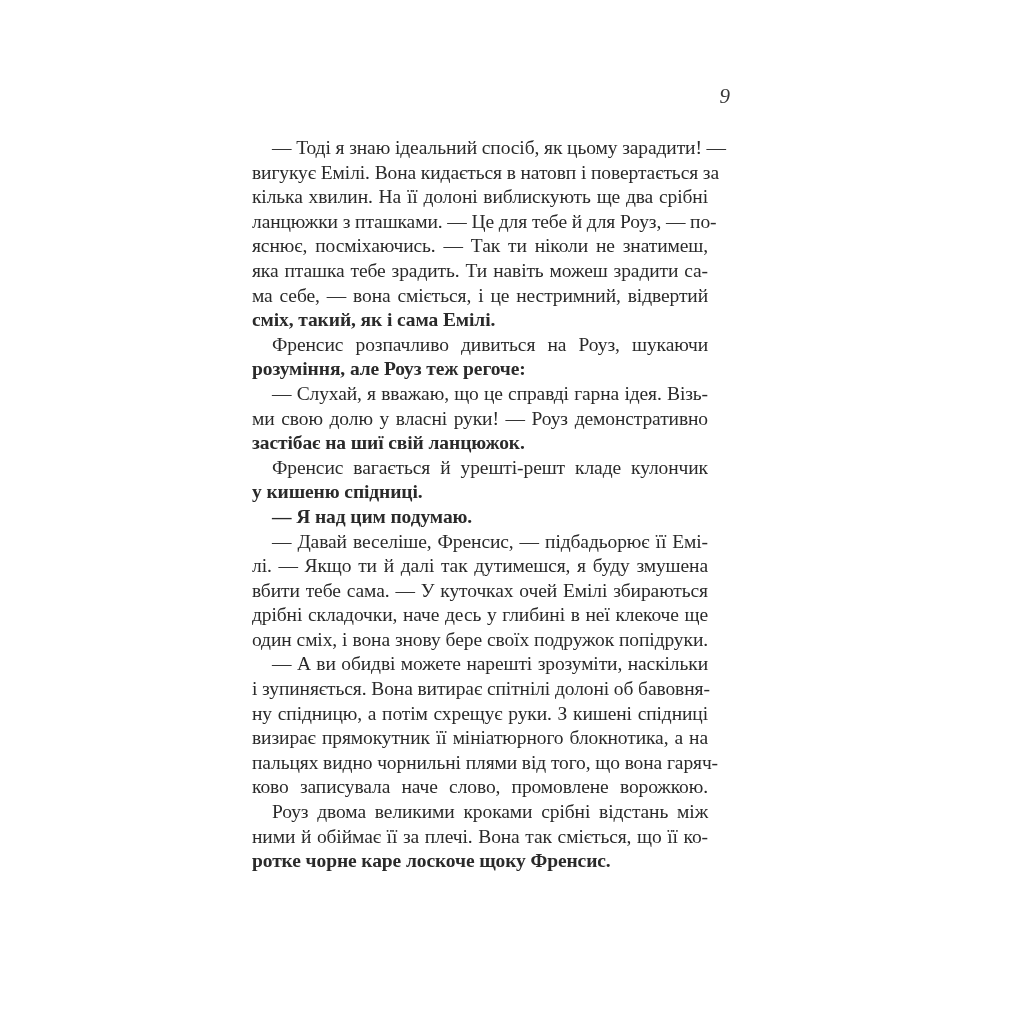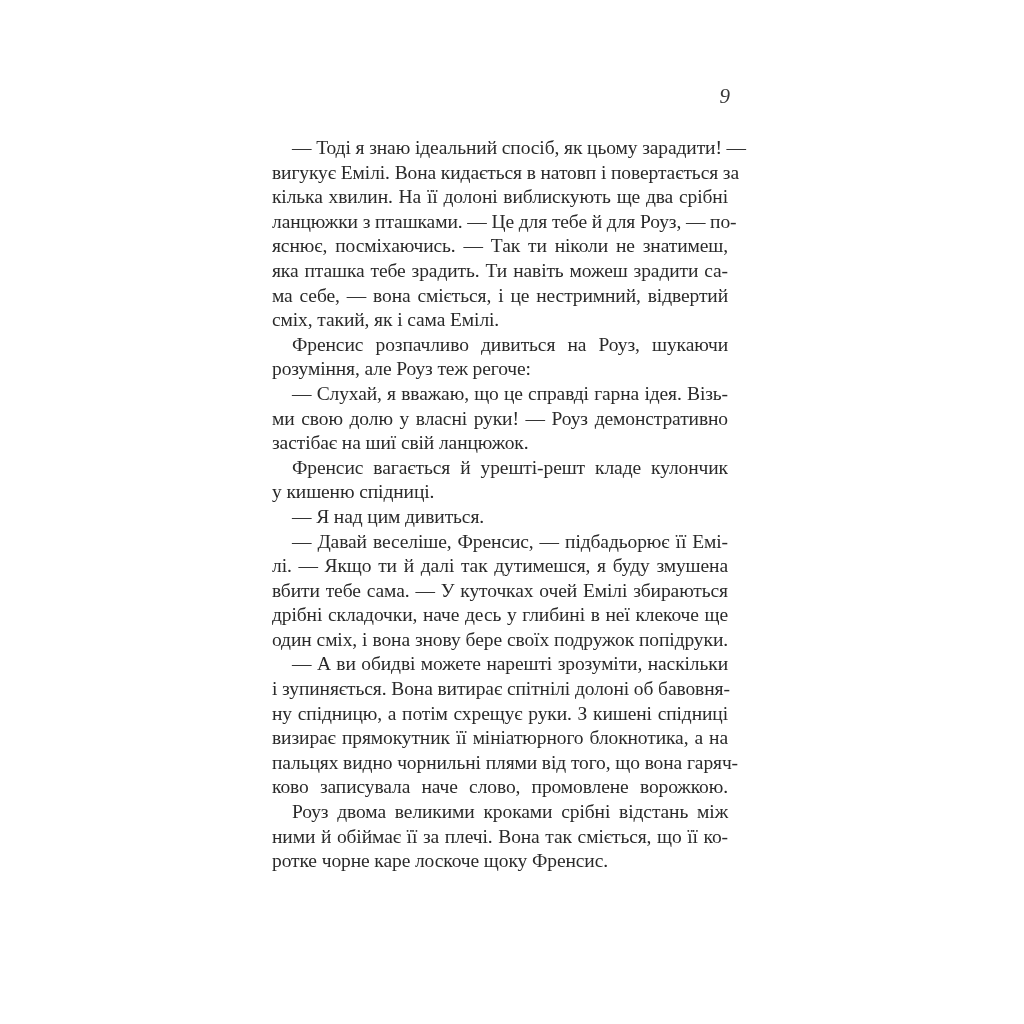--- a/index.html
+++ b/index.html
@@ -26,38 +26,39 @@
       left: 710px;
       top: 84px;
       width: 20px;
       text-align: right;
       font-size: 21px;
       font-style: italic;
       color: #3a3a3a;
     }
     .text-block {
       position: absolute;
-      left: 272px;
+      left: 252px;
       top: 136px;
       width: 456px;
     }
     .line {
       height: 24.6px;
       line-height: 24.6px;
       font-size: 19.5px;
       white-space: nowrap;
       text-align: justify;
       text-align-last: justify;
       letter-spacing: -0.1px;
     }
     .line.indent {
       padding-left: 20px;
     }
     .line.last {
       text-align-last: left;
+      font-weight: bold;
     }
   </style>
 </head>
 <body>
 
 <div class="page">
   <div class="page-number">9</div>
 
   <div class="text-block">
 
@@ -82,21 +83,21 @@
       <div class="line">ми свою долю у власні руки! — Роуз демонстративно</div>
       <div class="line last">застібає на шиї свій ланцюжок.</div>
     </div>
 
     <div>
       <div class="line indent">Френсис вагається й урешті-решт кладе кулончик</div>
       <div class="line last">у кишеню спідниці.</div>
     </div>
 
     <div>
-      <div class="line indent last">— Я над цим дивиться.</div>
+      <div class="line indent last">— Я над цим подумаю.</div>
     </div>
 
     <div>
       <div class="line indent">— Давай веселіше, Френсис, — підбадьорює її Емі-</div>
       <div class="line">лі. — Якщо ти й далі так дутимешся, я буду змушена</div>
       <div class="line">вбити тебе сама. — У куточках очей Емілі збираються</div>
       <div class="line">дрібні складочки, наче десь у глибині в неї клекоче ще</div>
       <div class="line">один сміх, і вона знову бере своїх подружок попідруки.</div>
     </div>
 

